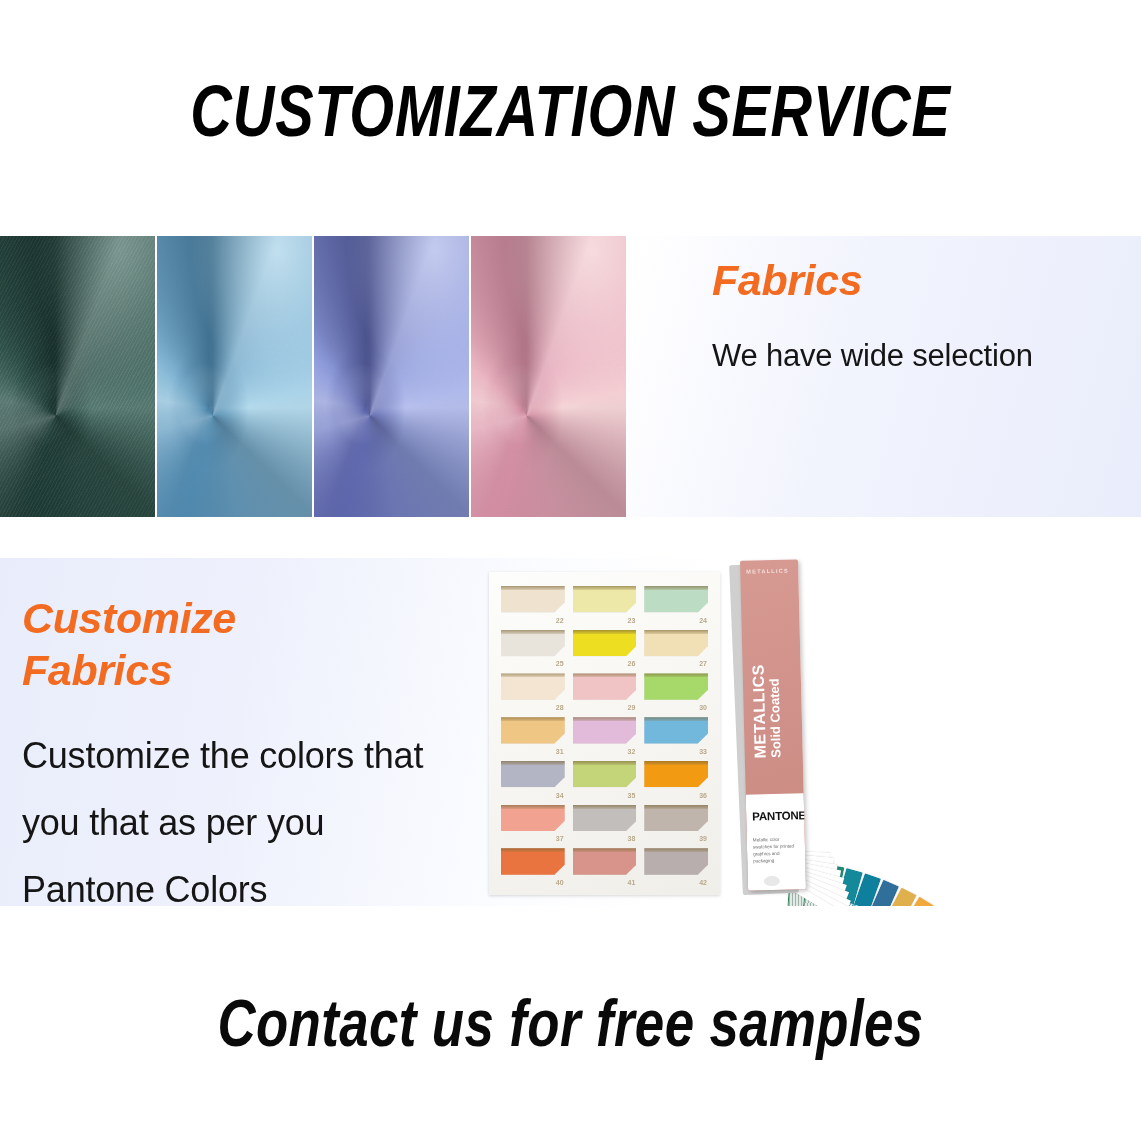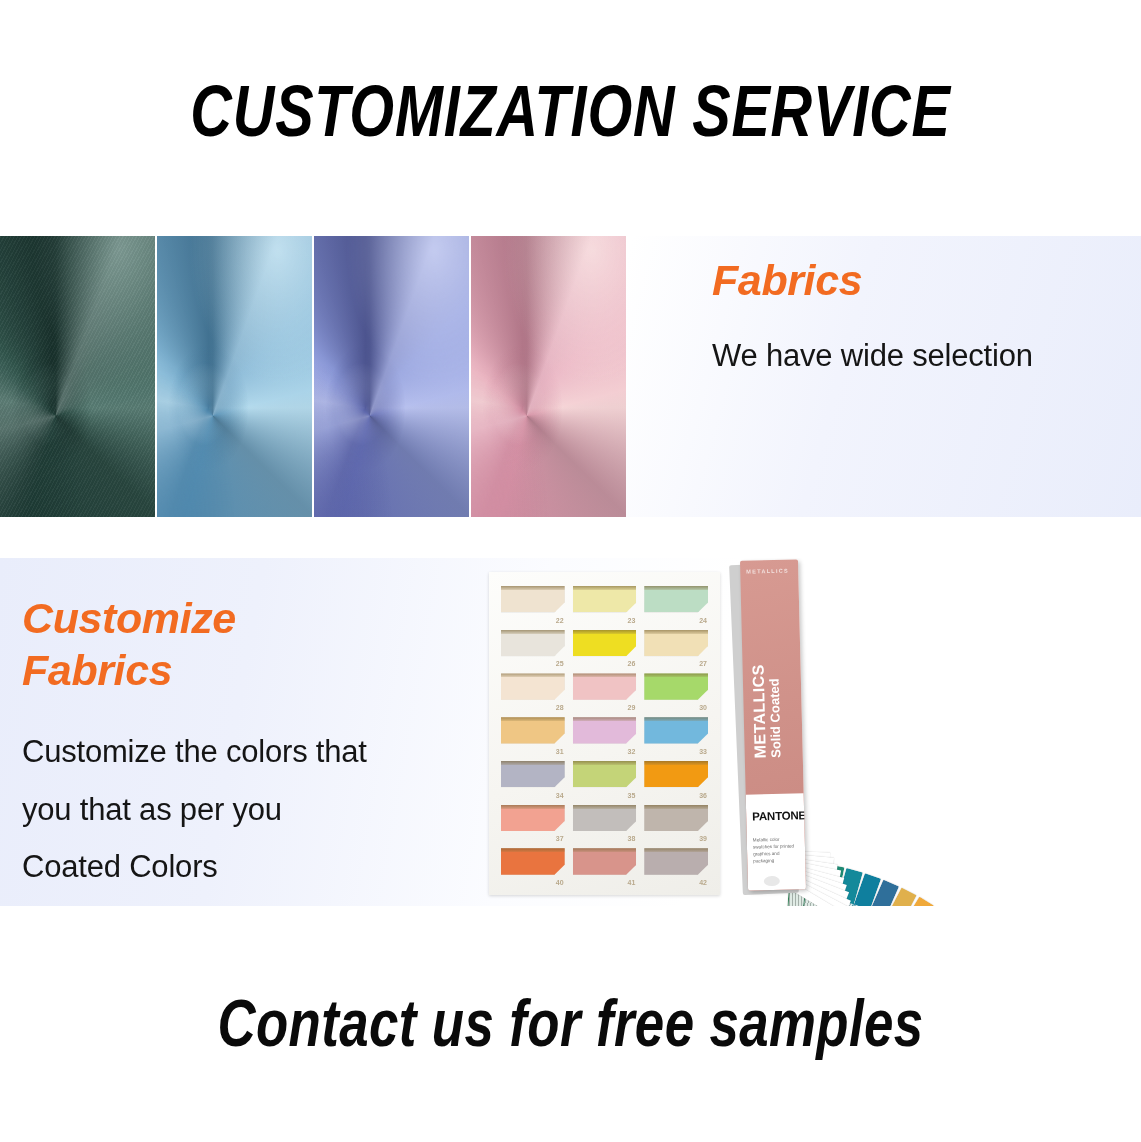--- a/index.html
+++ b/index.html
@@ -97,21 +97,21 @@
   .panel-text-top .body-line { margin-top:22px; }
 
   
   .band-bottom {
     position:absolute; left:0; top:558px; width:1141px; height:348px;
     background:linear-gradient(100deg,#e9edfb 0%,#eef1fc 22%,#fbfcff 46%,#ffffff 62%,#ffffff 100%);
     overflow:hidden;
   }
   .panel-text-bottom { position:absolute; left:22px; top:26px; width:470px;margin-top:8px; }
   .panel-text-bottom .kicker { font-size:43px; }
-  .panel-text-bottom .body-line { margin-top:26px; font-size:31px; line-height:1.86; }
+  .panel-text-bottom .body-line { margin-top:26px; font-size:36px; line-height:1.86; }
 
   
   .swatch-card {
     position:absolute; left:489px; top:14px; width:231px; height:323px;
     background:linear-gradient(160deg,#fdfdfb 0%,#f6f5f1 55%,#efeee9 100%);
     box-shadow:0 1px 3px rgba(0,0,0,.16);
     padding:14px 12px 10px 12px;
     display:grid;
     grid-template-columns:repeat(3,1fr);
     grid-template-rows:repeat(7,1fr);
@@ -249,21 +249,21 @@
 <section class="band-bottom">
 
   <div class="panel-text-bottom">
     <div class="kicker">
       <div>Customize</div>
       <div>Fabrics</div>
     </div>
     <div class="body-line">
       <div>Customize the colors that</div>
       <div>you that as per you</div>
-      <div>Coated Colors</div>
+      <div>Pantone Colors</div>
     </div>
   </div>
 
   <div class="swatch-card" id="swatch-card">
       <div class="sw">
         <div class="chip" style="--c: #efe3d0;"></div>
         <div class="num">22</div>
       </div>
       <div class="sw">
         <div class="chip" style="--c: #eee8a8;"></div>

